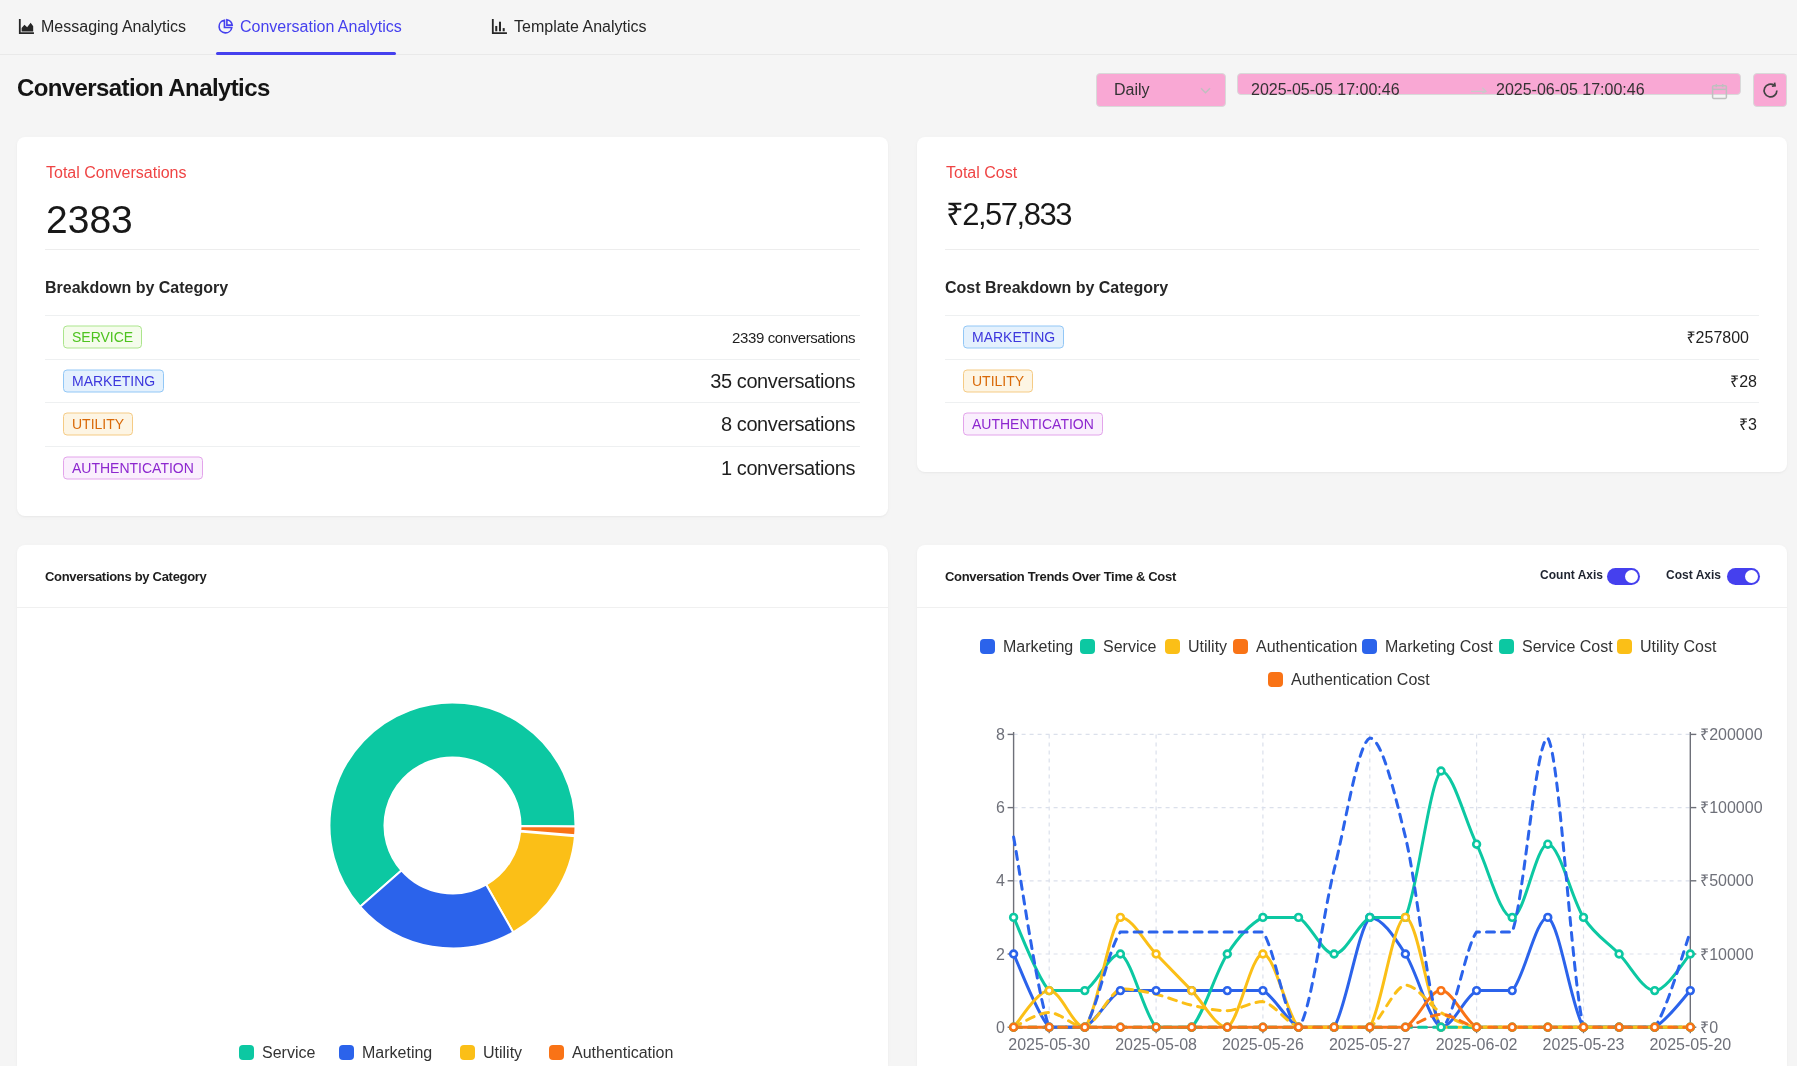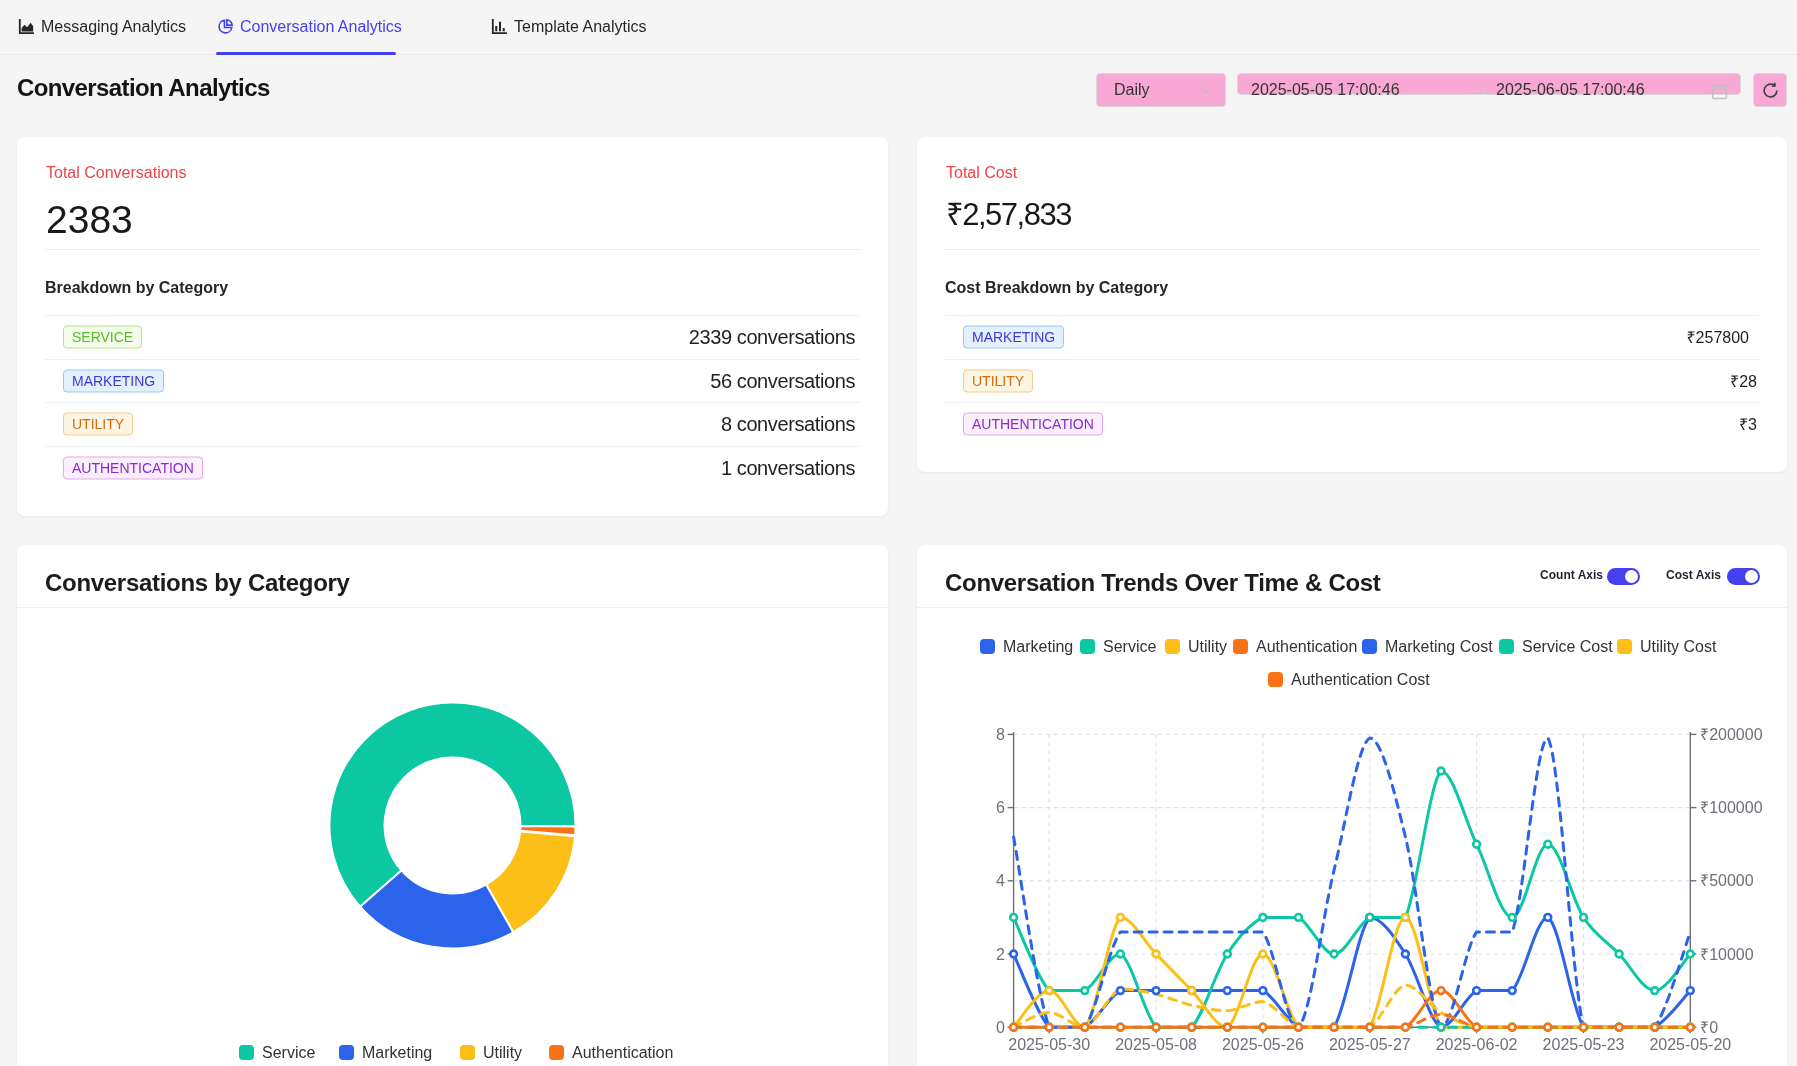--- a/index.html
+++ b/index.html
@@ -19,21 +19,21 @@
 .divider{position:absolute;height:1px;background:#ededed;}
 .sechead{position:absolute;font-size:16px;font-weight:bold;color:#262626;}
 .tbl{position:absolute;}
 .row{height:43.5px;border-top:1px solid #eef0f1;position:relative;}
 .tag{position:absolute;left:18px;top:50%;transform:translateY(-50%);height:23px;line-height:21px;padding:0 8px;font-size:14px;border-radius:4px;border:1px solid;}
 .val{position:absolute;right:5px;top:50%;transform:translateY(-50%);color:#1f1f1f;}
 .tag.g{color:#4ec31f;background:#f5fcec;border-color:#abe58c;}
 .tag.b{color:#3d38dd;background:#e4f1fd;border-color:#92c7f6;}
 .tag.o{color:#d96908;background:#fdf5e4;border-color:#f5cb85;}
 .tag.p{color:#8d27cf;background:#faeffd;border-color:#e3a4eb;}
-.cardtitle{position:absolute;left:28px;top:24px;font-size:24px;font-weight:bold;color:#1c1c1c;letter-spacing:-0.3px;text-align:center;}
+.cardtitle{position:absolute;left:28px;top:24px;font-size:13px;font-weight:bold;color:#1c1c1c;letter-spacing:-0.3px;text-align:center;}
 .hdrline{position:absolute;left:0;top:62px;width:100%;height:1px;background:#f0f0f0;}
 .leg{position:absolute;white-space:nowrap;font-size:16px;color:#333;}
 .leg i{display:inline-block;width:15px;height:15px;border-radius:4px;vertical-align:-2px;margin-right:8px;}
 .swlabel{position:absolute;font-size:12px;font-weight:bold;color:#1f2430;}
 .switch{position:absolute;width:33px;height:17px;border-radius:9px;background:#4540ee;}
 .switch b{position:absolute;right:2px;top:2px;width:13px;height:13px;border-radius:50%;background:#fff;}
 </style>
 </head>
 <body>
 
@@ -84,25 +84,25 @@
 </div>
 
 <div class="card" style="left:17px;top:137px;width:871px;height:379px;">
 <div class="muted" style="left:29px;top:27px;">Total Conversations</div>
 <div class="bignum" style="left:29px;top:61px;font-size:39px;">2383</div>
 <div class="divider" style="left:28px;top:112px;width:815px;"></div>
 <div class="sechead" style="left:28px;top:142px;">Breakdown by Category</div>
 <div class="tbl" style="left:28px;top:178px;width:815px;">
 <div class="row">
         <span class="tag g">SERVICE</span>
-        <span class="val" style="font-size:20px;letter-spacing:-0.4px;">2339 conversations</span>
+        <span class="val" style="font-size:15px;letter-spacing:-0.4px;">2339 conversations</span>
       </div>
 <div class="row">
         <span class="tag b">MARKETING</span>
-        <span class="val" style="font-size:20px;letter-spacing:-0.4px;">56 conversations</span>
+        <span class="val" style="font-size:20px;letter-spacing:-0.4px;">35 conversations</span>
       </div>
 <div class="row">
         <span class="tag o">UTILITY</span>
         <span class="val" style="font-size:20px;letter-spacing:-0.4px;">8 conversations</span>
       </div>
 <div class="row">
         <span class="tag p">AUTHENTICATION</span>
         <span class="val" style="font-size:20px;letter-spacing:-0.4px;">1 conversations</span>
       </div>
 </div>

